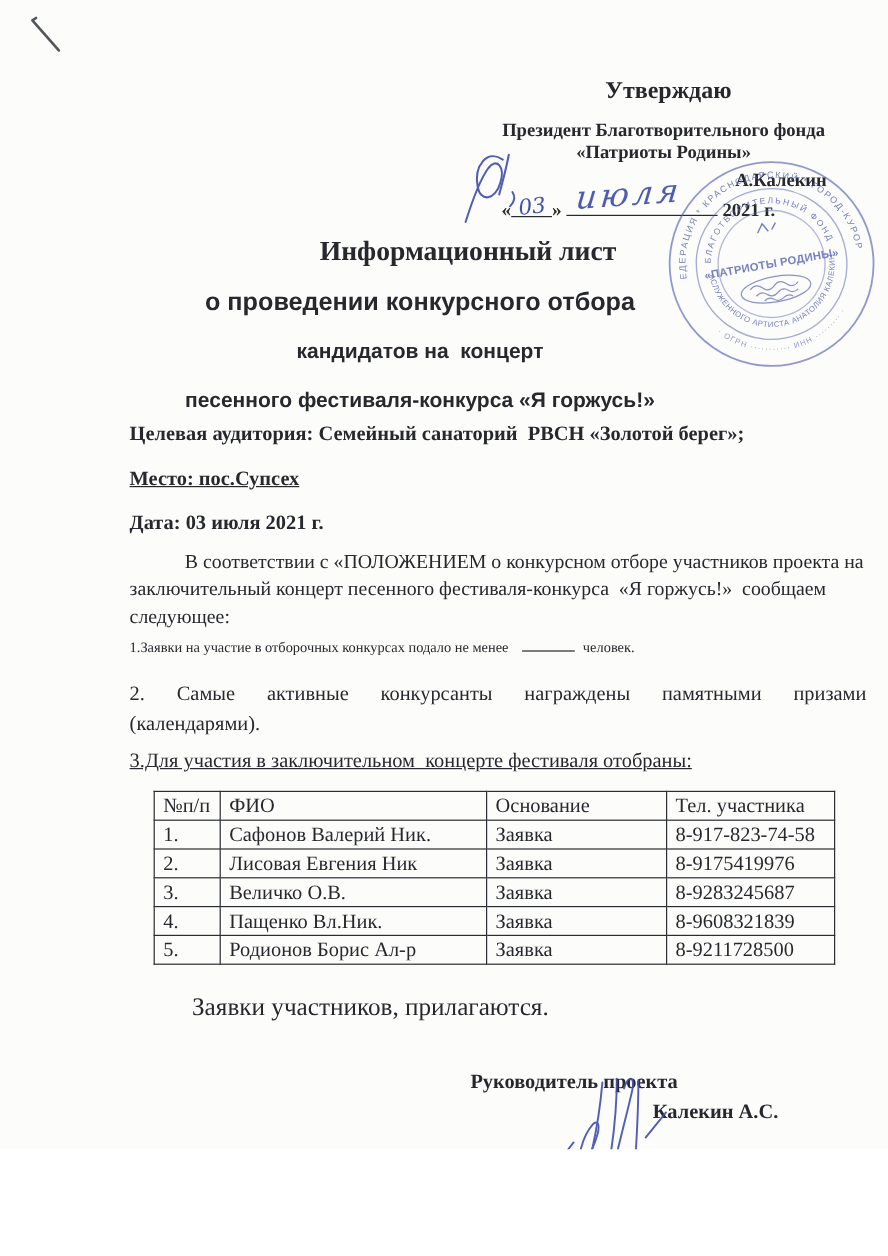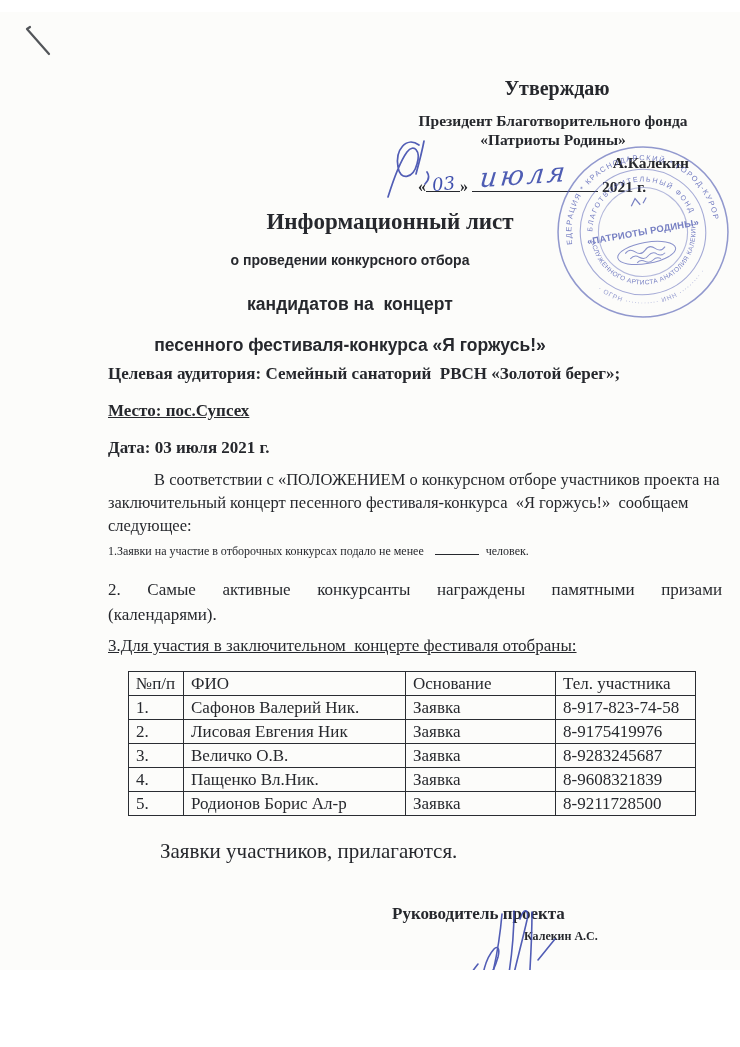--- a/index.html
+++ b/index.html
@@ -1,19 +1,19 @@
 <!DOCTYPE html>
 <html><head>
 <meta charset="utf-8">
 <style>
   html,body{margin:0;padding:0;}
   .page{
     position:relative; width:740px; height:958px;
     background:#fcfcfa; overflow:hidden;
-    font-family:"Liberation Serif", serif; color:#26282d;margin-top:12px;
+    font-family:"Liberation Serif", serif; color:#26282d;
   }
   .abs{position:absolute;}
   .serif-b{font-weight:bold; font-family:"Liberation Serif", serif;}
   .sans-b{font-weight:bold; font-family:"Liberation Sans", sans-serif;}
   .pre{white-space:pre-wrap;}
   .center{text-align:center;}
   .hand{
     font-family:"DejaVu Serif", serif; font-style:italic;
     color:#4050ae;
   }
@@ -87,21 +87,21 @@
       <g stroke="#5560b5" stroke-width="1" fill="none" opacity="0.85">
         <ellipse cx="89" cy="110" rx="29" ry="10.5"></ellipse>
         <path d="M 68,107 q 5,-5 10,0 q 5,5 10,0 q 5,-5 10,0 q 5,5 10,0"></path>
         <path d="M 72,113 q 5,-4 9,0 q 5,4 9,0 q 5,-4 9,0 q 4,3 8,0"></path>
         <path d="M 78,118 q 4,-3 8,0 q 4,3 8,0 q 4,-3 8,0"></path>
       </g>
     </g>
   </svg>
 
   <div class="abs serif-b center" style="left:40px; top:197px; width:700px; font-size:23px;">Информационный лист</div>
-  <div class="abs sans-b center pre" style="left:10px; top:240px; width:680px; font-size:14px;">о проведении конкурсного отбора</div>
+  <div class="abs sans-b center pre" style="left:10px; top:240px; width:680px; font-size:21px;">о проведении конкурсного отбора</div>
   <div class="abs sans-b center pre" style="left:10px; top:282px; width:680px; font-size:17.5px;">кандидатов на  концерт</div>
   <div class="abs sans-b center pre" style="left:10px; top:323px; width:680px; font-size:17.5px;">песенного фестиваля-конкурса «Я горжусь!»</div>
 
   <div class="abs serif-b pre" style="left:108px; top:352px; width:600px; font-size:17px;">Целевая аудитория: Семейный санаторий  РВСН «Золотой берег»;</div>
   <div class="abs serif-b pre" style="left:108px; top:389px; width:600px; font-size:17px;text-decoration:underline;">Место: пос.Супсех</div>
   <div class="abs serif-b pre" style="left:108px; top:426px; width:600px; font-size:17px;">Дата: 03 июля 2021 г.</div>
 
   <div class="abs" style="left:108px; top:456px; width:625px; font-size:16.5px; line-height:23px;">
     <div class="pre" style="text-indent:46px;">В соответствии с «ПОЛОЖЕНИЕМ о конкурсном отборе участников проекта на</div>
     <div class="pre">заключительный концерт песенного фестиваля-конкурса  «Я горжусь!»  сообщаем</div>
@@ -164,21 +164,21 @@
       <td>Родионов Борис Ал-р</td>
       <td>Заявка</td>
       <td>8-9211728500</td>
     </tr>
   </tbody>
     </table>
 
   <div class="abs" style="left:160px; top:827px; font-size:21px;">Заявки участников, прилагаются.</div>
 
   <div class="abs serif-b" style="left:392px; top:892px; font-size:17px;">Руководитель проекта</div>
-  <div class="abs serif-b" style="left:524px; top:917px; font-size:12px;">Калекин А.С.</div>
+  <div class="abs serif-b" style="left:544px; top:917px; font-size:17px;">Калекин А.С.</div>
 
   <svg class="abs" style="left:440px; top:890px;" width="130" height="112" viewBox="0 0 130 112">
     <g stroke="#3f4cae" stroke-width="1.6" fill="none" stroke-linecap="round" opacity="0.9">
       <path d="M 38,62 C 22,82 20,96 30,93 C 42,89 53,73 58,55 C 60,47 58,43 54,47 C 46,56 40,75 44,87 C 46,93 53,90 57,81"></path>
       <path d="M 62,12 C 60,35 55,64 49,86"></path>
       <path d="M 74,9 C 74,32 71,62 66,89 C 64,97 58,101 56,92"></path>
       <path d="M 80,17 C 84,5 89,7 87,18 C 83,36 77,58 72,80"></path>
       <path d="M 92,10 C 92,40 90,70 88,98"></path>
       <path d="M 98,58 L 115,37"></path>
     </g>

